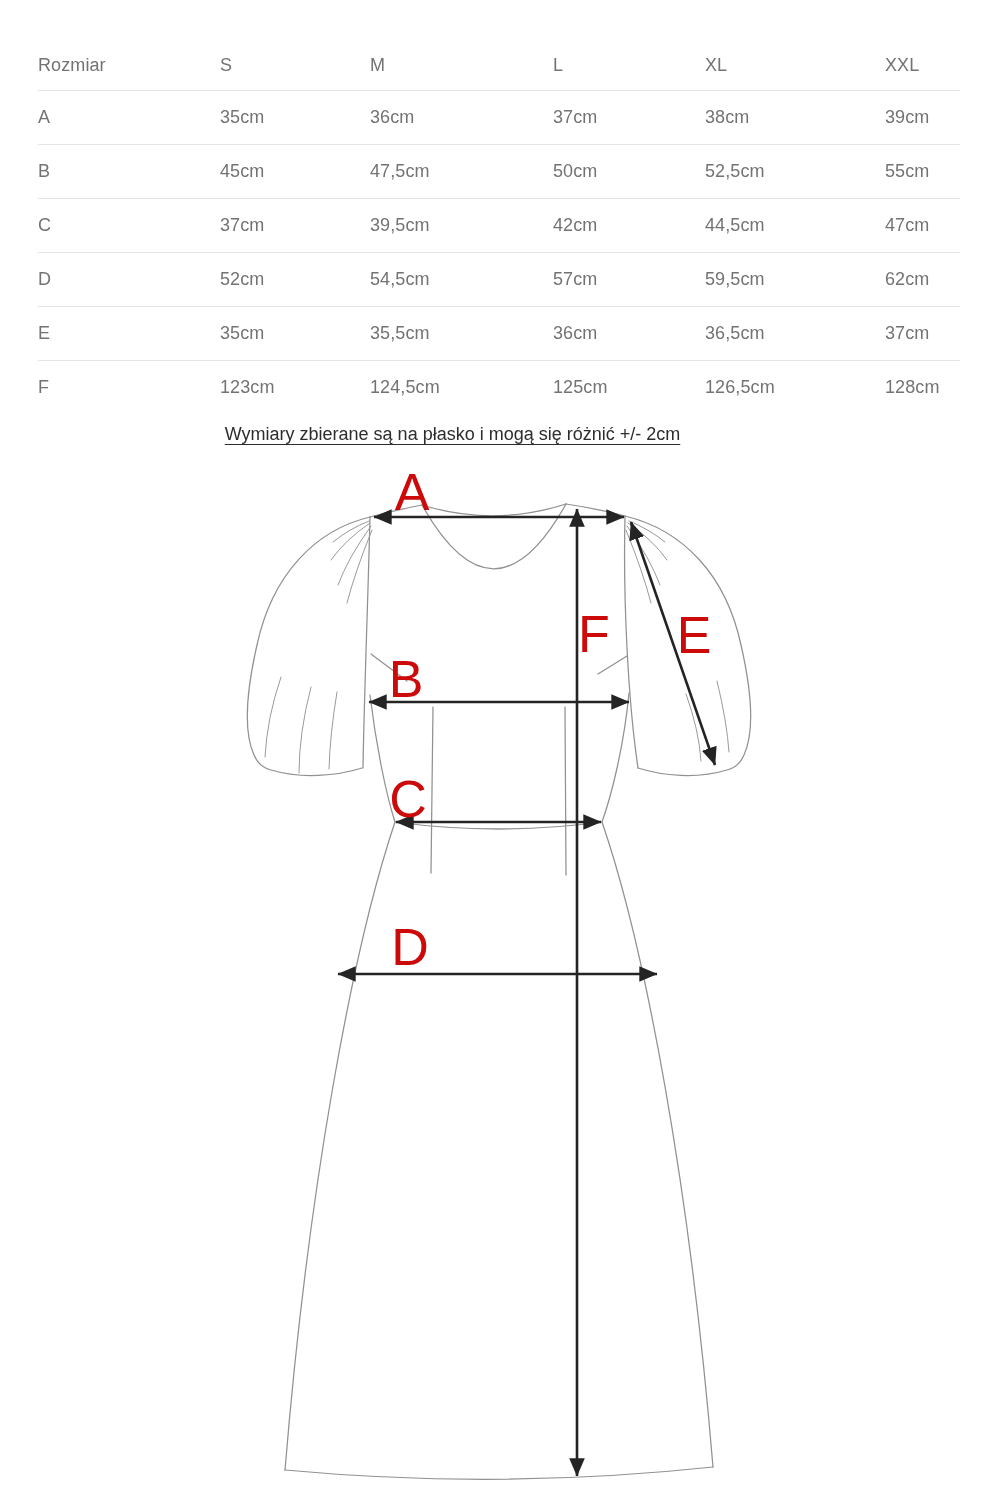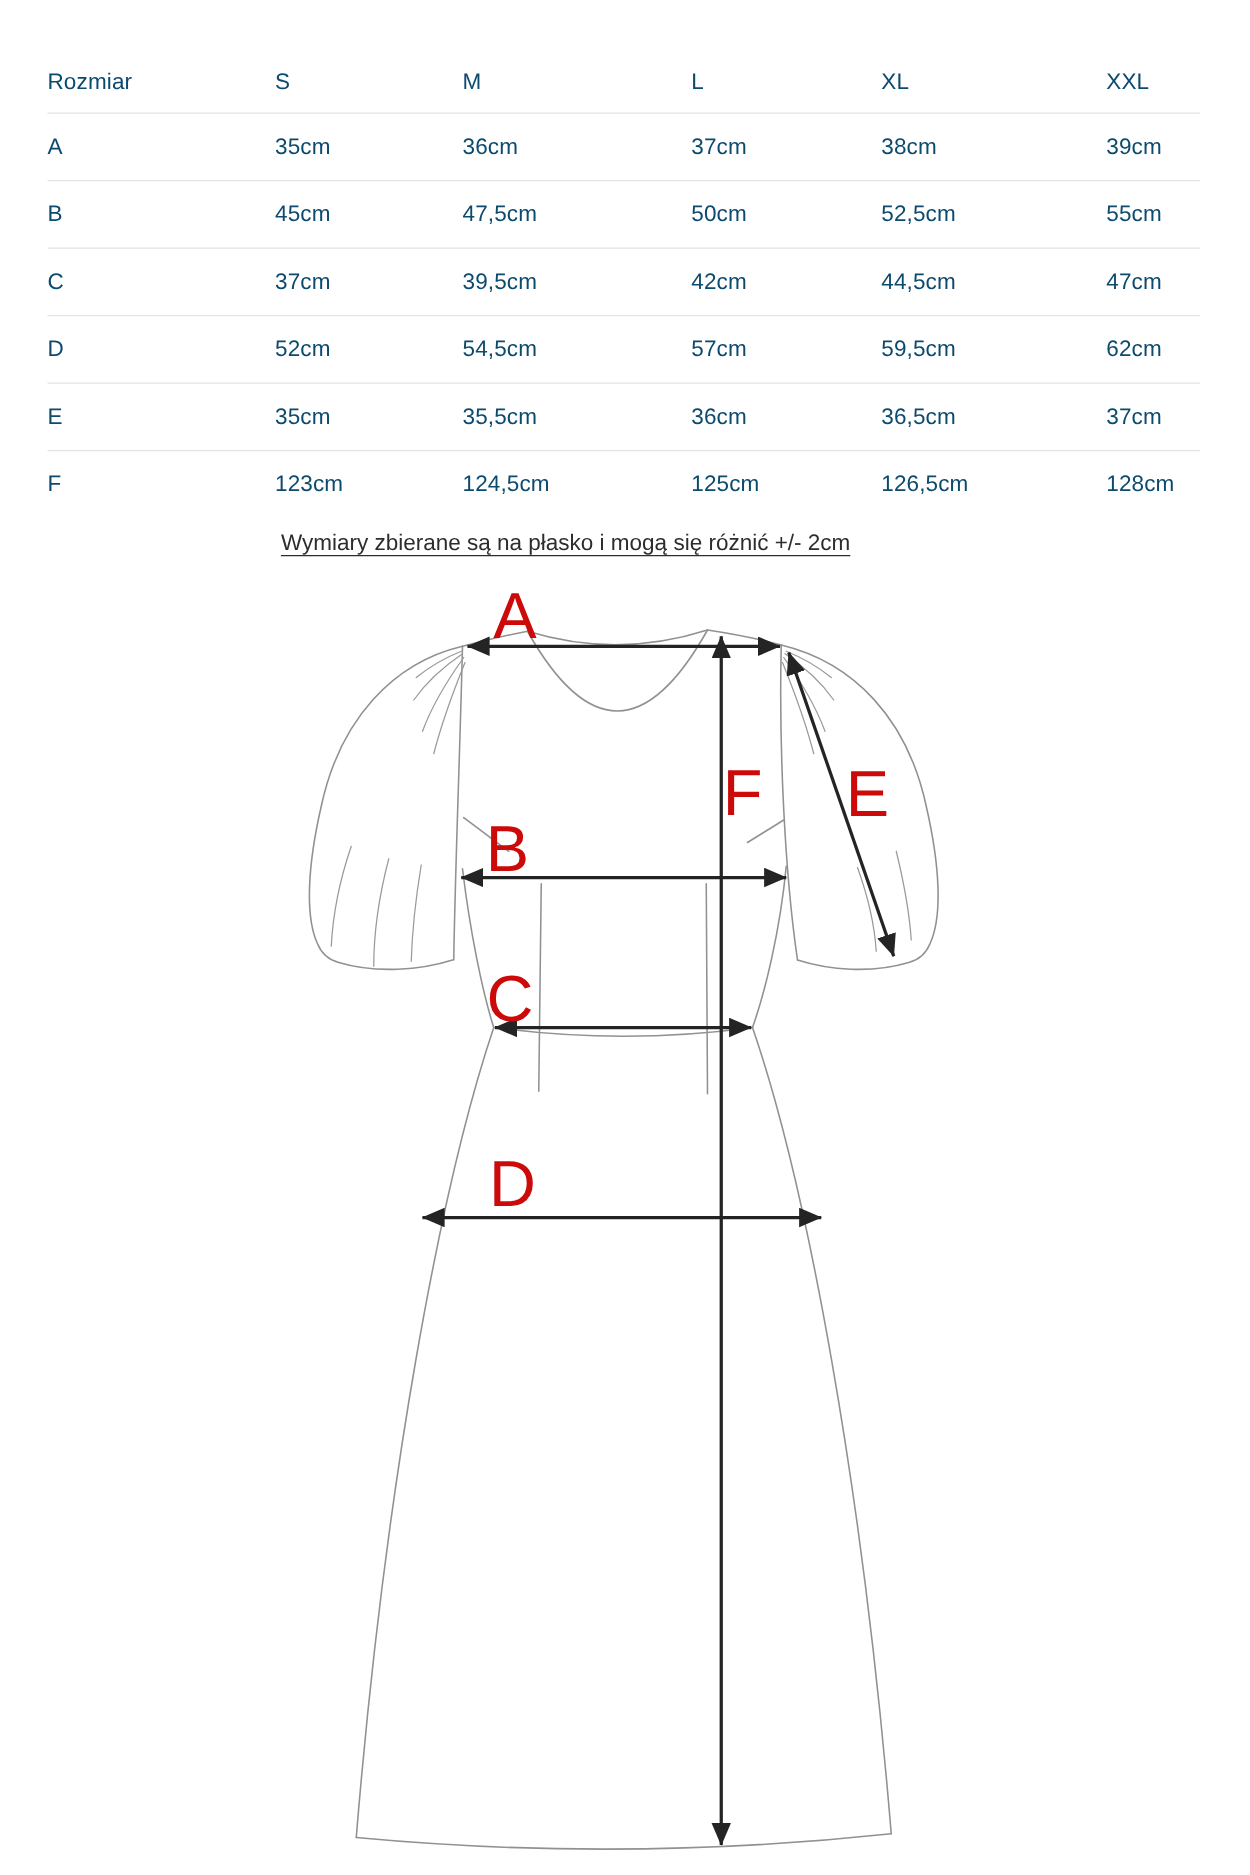--- a/index.html
+++ b/index.html
@@ -1,19 +1,19 @@
 <!DOCTYPE html>
 <html><head>
 <meta charset="utf-8">
 <style>
   html,body{margin:0;padding:0;background:#ffffff;}
   body{width:1000px;height:1500px;position:relative;font-family:"Liberation Sans",sans-serif;overflow:hidden;}
 
   
-  .size-table{position:absolute;left:38px;top:40px;width:922px;font-size:18px;color:#0c4a6e;}
+  .size-table{position:absolute;left:38px;top:40px;width:922px;font-size:18px;color:#737373;}
   .trow{display:grid;grid-template-columns:182px 150px 183px 152px 180px 1fr;align-items:center;height:53px;border-bottom:1px solid #e4e4e4;}
   .trow.thead{height:50px;}
   .trow:last-child{border-bottom:none;}
   .cell{white-space:nowrap;letter-spacing:.1px;}
 
   
   .note{position:absolute;top:424px;left:0;width:824px;box-sizing:border-box;padding-left:81px;text-align:center;font-size:18px;color:#2d2d2d;}
   .note span{text-decoration:underline;text-decoration-thickness:1.2px;text-underline-offset:4px;}
 
   

